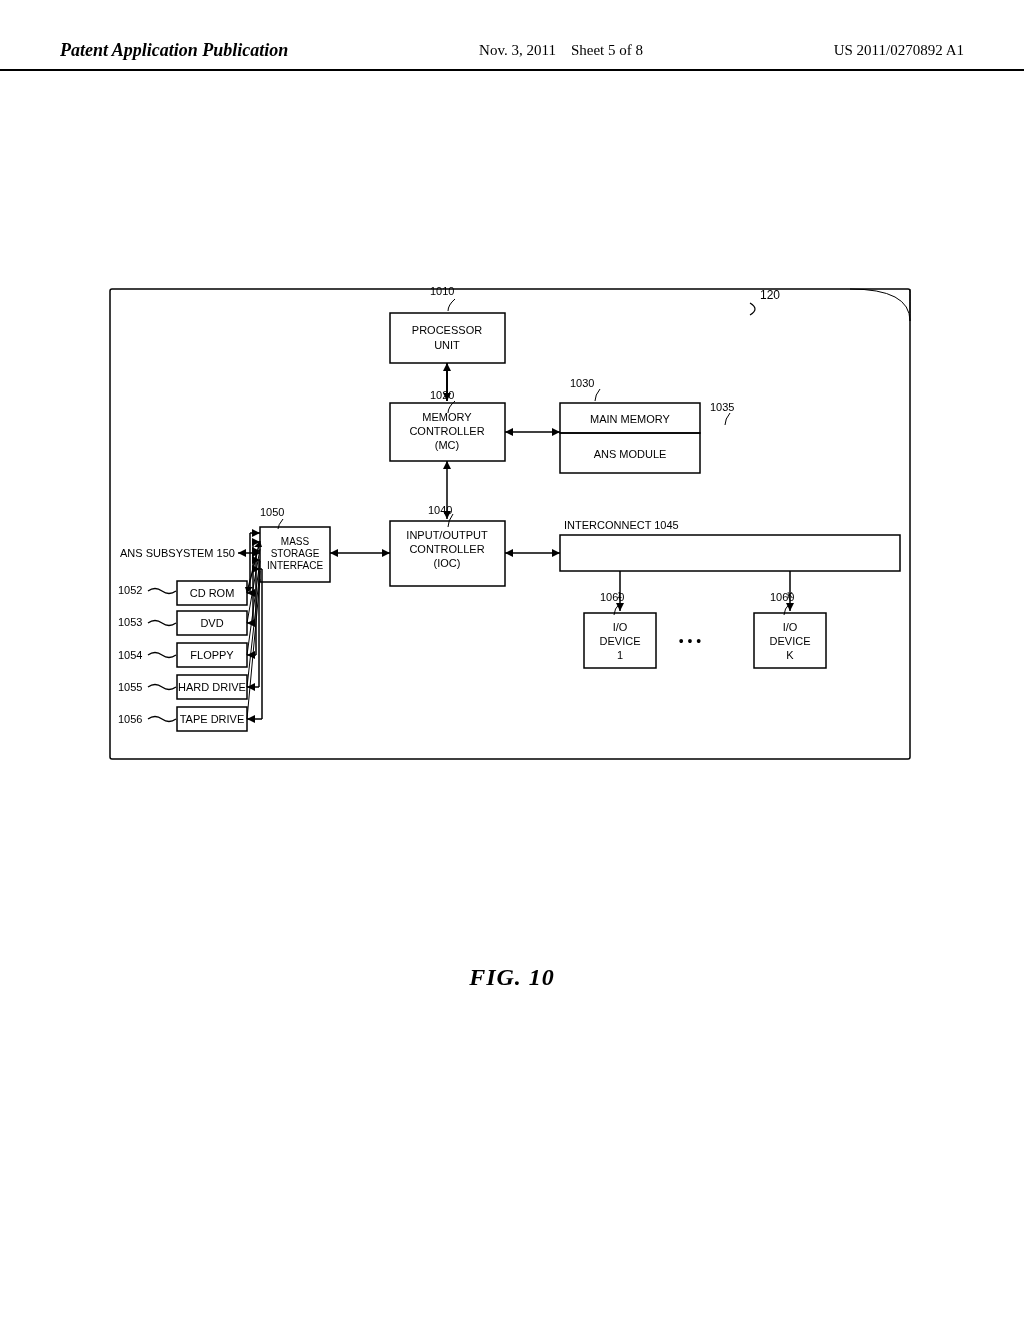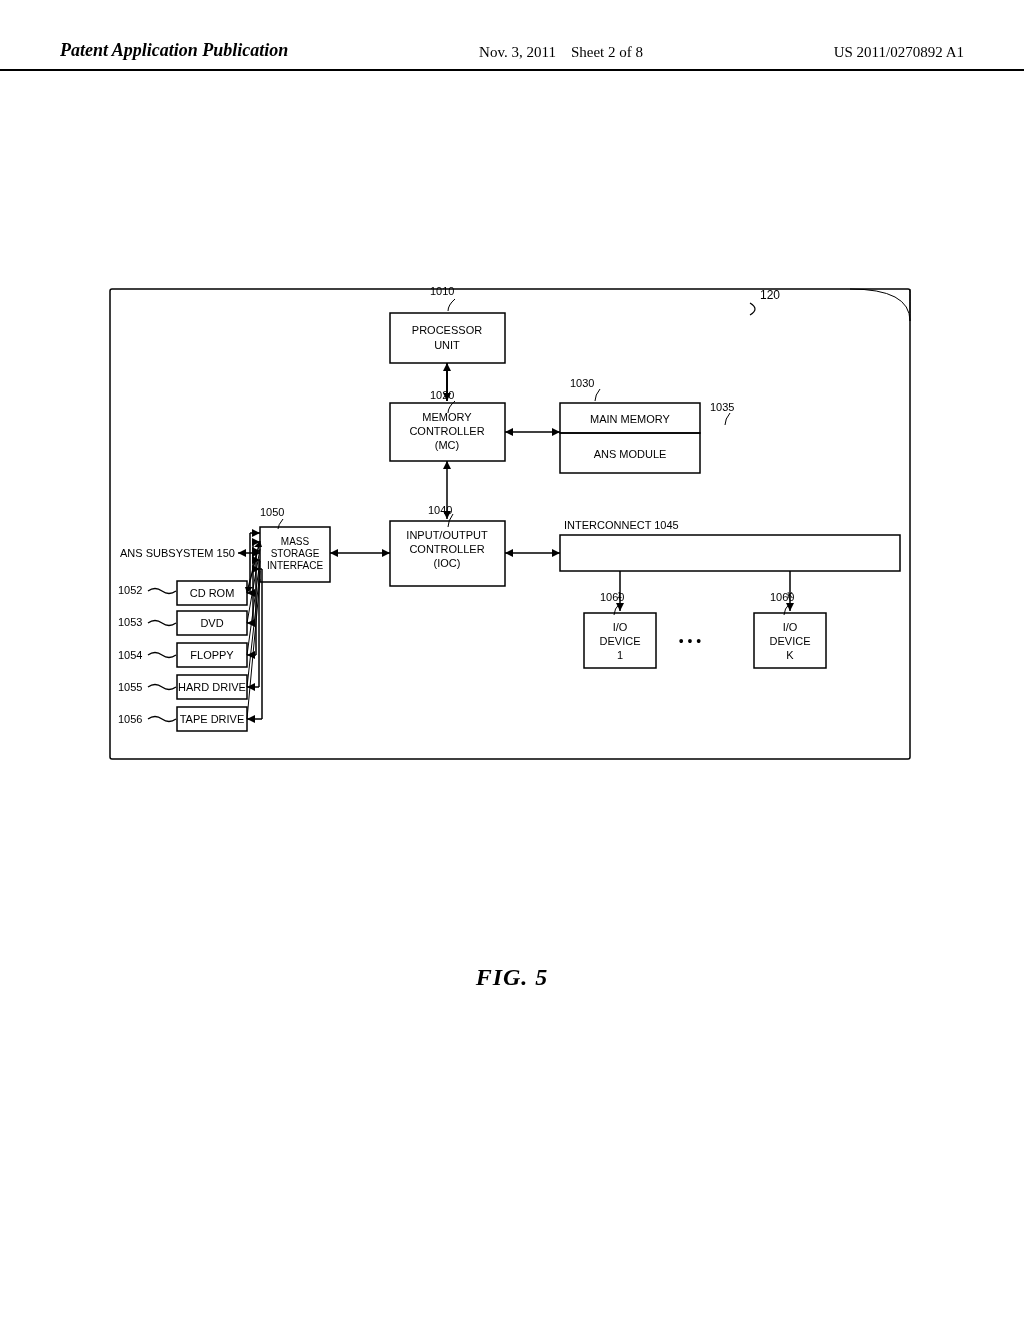--- a/index.html
+++ b/index.html
@@ -9,21 +9,21 @@
       width: 1024px;
       min-height: 1320px;
       position: relative;
       overflow: hidden;
     }
 
     
     .header {
       display: flex;
       justify-content: space-between;
-      align-items: flex-end;
+      align-items: center;
       padding: 40px 60px 0 60px;
       border-bottom: 2px solid #000;
       padding-bottom: 8px;
     }
     .header-left {
       font-size: 18px;
       font-weight: bold;
       font-style: italic;
     }
     .header-center {
@@ -61,21 +61,21 @@
       letter-spacing: 1px;
     }
   </style>
 </head>
 <body>
 
 <div class="header">
   <div class="header-left">Patent Application Publication</div>
   <div class="header-center">
     <span>Nov. 3, 2011</span>&nbsp;&nbsp;&nbsp;
-    <span>Sheet 2 of 8</span>
+    <span>Sheet 5 of 8</span>
   </div>
   <div class="header-right">US 2011/0270892 A1</div>
 </div>
 
 <div class="diagram-area">
 
   <svg class="main-diagram" viewBox="0 0 840 680" xmlns="http://www.w3.org/2000/svg" font-family="Arial, sans-serif" font-size="11">
 
     <text x="670" y="18" font-size="12">120</text>
     <path d="M 660 22 Q 670 28 660 34" fill="none" stroke="#000" stroke-width="1.2"></path>
@@ -246,14 +246,14 @@
     <line x1="172" y1="288" x2="170" y2="288" stroke="#000" stroke-width="1.5"></line>
     <polygon points="170,288 162,284 162,292" fill="#000"></polygon>
     <polygon points="157,438 165,434 165,442" fill="#000"></polygon>
 
     <rect x="20" y="8" width="800" height="470" fill="none" stroke="#000" stroke-width="1.5" stroke-dasharray="none" rx="2"></rect>
 
     <path d="M 760 8 Q 820 8 820 40 Q 820 8 820 8" fill="none" stroke="#000" stroke-width="1"></path>
 
   </svg>
 
-  <div class="fig-label">FIG. 5</div>
+  <div class="fig-label">FIG. 10</div>
 </div>
 
 </body></html>

